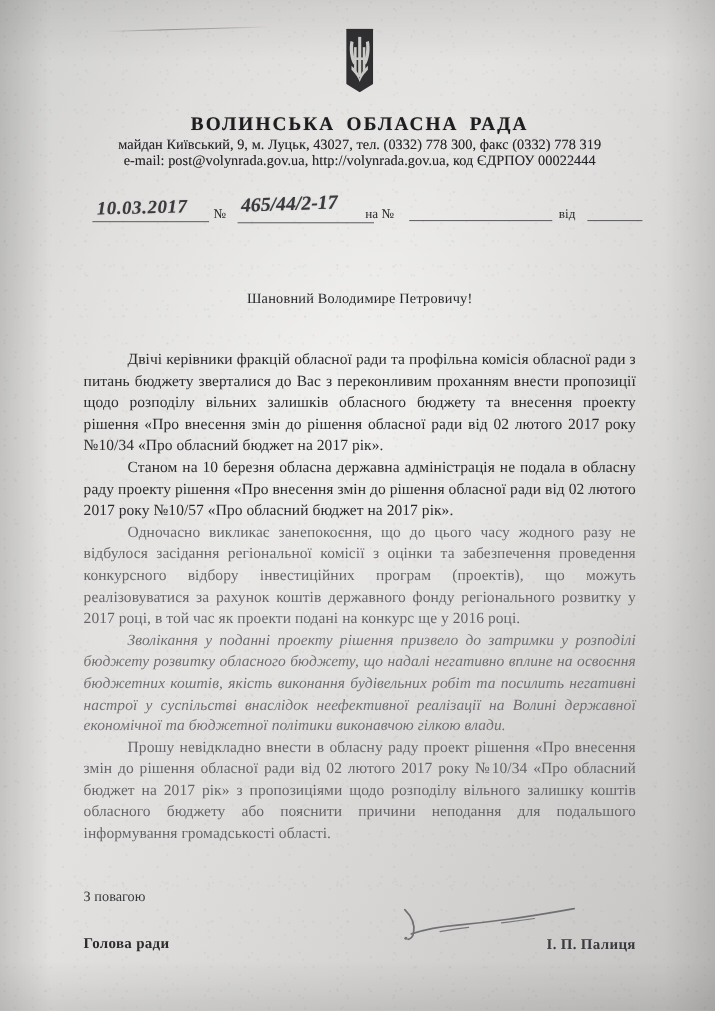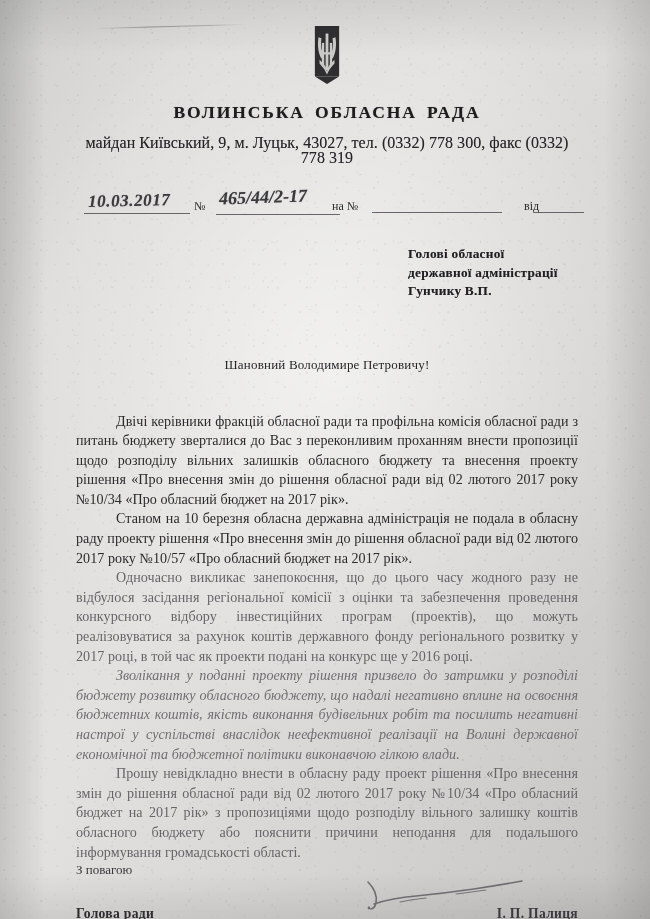--- a/index.html
+++ b/index.html
@@ -90,23 +90,22 @@
     font-weight: bold;
     font-size: 17.5px;
     letter-spacing: 1.9px;
     word-spacing: 4px;
     margin-top: 14px;
     color: #1d1d1f;
     text-shadow: 0 0 0.7px rgba(40,40,45,0.55);
   }
   .contact {
     text-align: center;
-    font-size: 16px;
+    font-size: 13px;
     line-height: 15px;
-    margin-top: 12px;
     color: #26262a;
     letter-spacing: 0.05px;
     text-shadow: 0 0 0.55px rgba(45,45,50,0.45);
   }
 
   
   .regline {
     position: relative;
     height: 34px;
     margin-top: 20px;
@@ -122,21 +121,21 @@
     color: #3a3a3f;
     letter-spacing: 0.6px;
     transform: rotate(-1.4deg);
     text-shadow: 0 0 0.9px rgba(60,60,65,0.5);
   }
   .hand-date { left: 12px; top: 6px; }
   .hand-num  { left: 143px; top: 2px; font-size: 18px; letter-spacing: 0px; transform: rotate(-2deg); }
   .lbl { position: absolute; top: 14px; font-size: 12px; }
   .lbl-no   { left: 118px; }
   .lbl-nano { left: 256px; }
-  .lbl-vid  { left: 448px; }
+  .lbl-vid  { left: 432px; }
   .rule {
     position: absolute;
     height: 1px;
     background: #4a4a4f;
     bottom: 6px;
     opacity: 0.82;
   }
   .rule-a { left: 8px;  width: 106px; bottom: 5px; }
   .rule-b { left: 140px; width: 124px; bottom: 4px; }
   .rule-c { left: 296px; width: 130px; bottom: 6px; }
@@ -181,20 +180,21 @@
     opacity: 0.93;
   }
   .body p.faded2 {
     color: #65656a;
     opacity: 0.92;
     font-style: italic;
   }
 
   
   .closing {
+    margin-top: 38px;
     font-size: 13px;
     color: #37373b;
   }
   .sig-row {
     position: relative;
     margin-top: 26px;
     height: 30px;
   }
   .sig-title {
     font-weight: bold;
@@ -242,39 +242,35 @@
           <rect x="36" y="36" width="5" height="50"></rect>
           <path d="M14 72 q16 14 16 26 q0 -12 16 -26 l0 8 q-12 12 -16 24 q-4 -12 -16 -24 z"></path>
           <rect x="22" y="56" width="16" height="5"></rect>
         </g>
       </svg>
     </div>
 
     <div class="org-title">ВОЛИНСЬКА ОБЛАСНА РАДА</div>
     <div class="contact">
       <div>майдан Київський, 9, м. Луцьк, 43027, тел. (0332) 778 300, факс  (0332) 778 319</div>
+      <div>e-mail: post@volynrada.gov.ua, http://volynrada.gov.ua, код   ЄДРПОУ 00022444</div>
     </div>
 
     <div class="regline">
       <div class="rule rule-a"></div>
       <div class="rule rule-b"></div>
       <div class="rule rule-c"></div>
       <div class="rule rule-d"></div>
       <div class="hand hand-date">10.03.2017</div>
       <div class="lbl lbl-no">№</div>
       <div class="hand hand-num">465/44/2-17</div>
       <div class="lbl lbl-nano">на №</div>
       <div class="lbl lbl-vid">від</div>
     </div>
 
-    <div class="addressee">
-      <div>Голові обласної</div>
-      <div>державної адміністрації</div>
-      <div>Гунчику В.П.</div>
-    </div>
 
     <div class="salutation">Шановний Володимире Петровичу!</div>
 
     <div class="body">
       <p>Двічі керівники фракцій обласної ради та профільна комісія обласної ради з питань бюджету зверталися до Вас з переконливим проханням внести пропозиції щодо розподілу вільних залишків обласного бюджету та внесення проекту рішення «Про внесення змін до рішення обласної ради від 02 лютого 2017 року №10/34 «Про обласний бюджет на 2017 рік».</p>
       <p>Станом на 10 березня обласна державна адміністрація не подала в обласну раду проекту рішення «Про внесення змін до рішення обласної ради від 02 лютого 2017 року №10/57 «Про обласний бюджет на 2017 рік».</p>
       <p class="faded">Одночасно викликає занепокоєння, що до цього часу жодного разу не відбулося засідання регіональної комісії з оцінки та забезпечення проведення конкурсного відбору інвестиційних програм (проектів), що можуть реалізовуватися за рахунок коштів державного фонду регіонального розвитку у 2017 році, в той час як проекти подані на конкурс ще у 2016 році.</p>
       <p class="faded2">Зволікання у поданні проекту рішення призвело до затримки у розподілі бюджету розвитку обласного бюджету, що надалі негативно вплине на освоєння бюджетних коштів, якість виконання будівельних робіт та посилить негативні настрої у суспільстві внаслідок неефективної реалізації на Волині державної економічної та бюджетної політики виконавчою гілкою влади.</p>
       <p class="faded">Прошу невідкладно внести в обласну раду проект рішення «Про внесення змін до рішення обласної ради від 02 лютого 2017 року №10/34 «Про обласний бюджет на 2017 рік» з пропозиціями щодо розподілу вільного залишку коштів обласного бюджету або пояснити причини неподання для подальшого інформування громадськості області.</p>
     </div>

